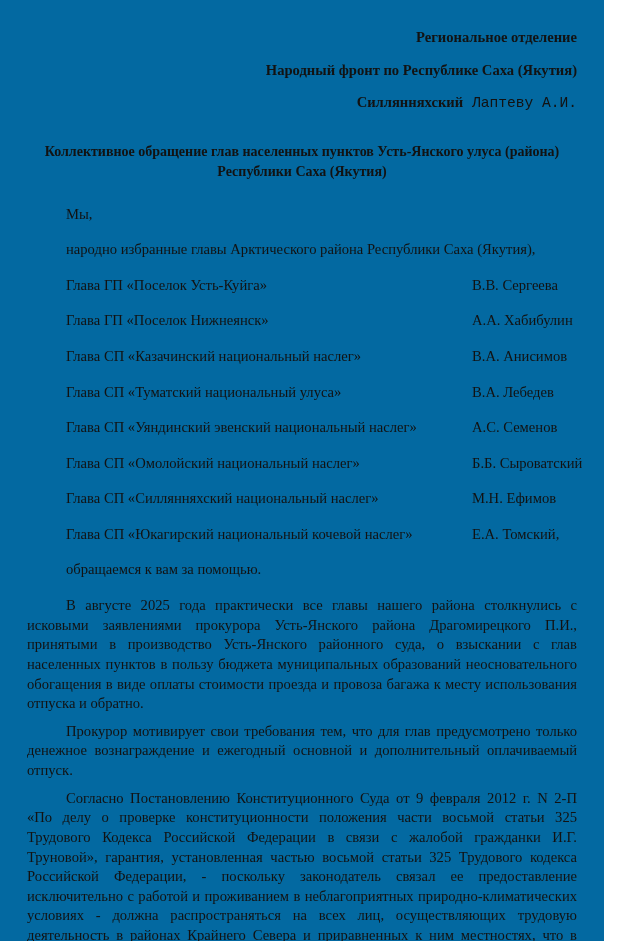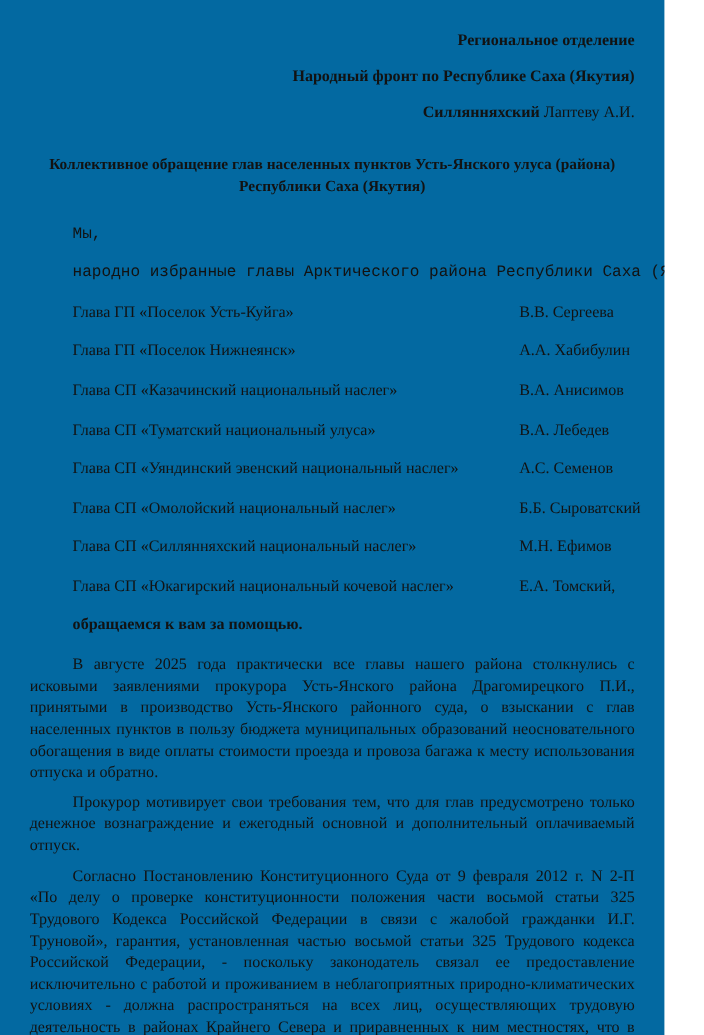--- a/index.html
+++ b/index.html
@@ -31,42 +31,41 @@
     font-size: 14.6px;
     line-height: 1.0;
     margin: 0 0 0 0;
   }
   .addressee .line {
     font-weight: bold;
     margin-bottom: 18px;
     white-space: nowrap;
   }
   .addressee .line:last-child { margin-bottom: 0; }
-  .addressee .reg { font-weight: normal; }
+  .addressee .reg { font-weight: normal; font-family: Liberation Mono, monospace; }
 
   
   .doc-title {
     text-align: center;
     font-weight: bold;
     font-size: 14px;
     line-height: 1.42;
     margin: 31px 14px 0 14px;
   }
 
   
   .intro {
     font-size: 14.6px;
     line-height: 1.0;
     margin: 25px 0 0 0;
     padding-left: 39px;
   }
   .intro .plain {
     margin-bottom: 21px;
     white-space: nowrap;
-    font-family: Liberation Mono, monospace;
   }
 
   
   .signatories {
     font-size: 14.6px;
     line-height: 1.0;
     margin: 0;
     padding-left: 39px;
   }
   .sig-row {
@@ -80,21 +79,21 @@
     font-weight: normal;
     white-space: nowrap;
   }
   .sig-name {
     font-weight: normal;
     white-space: nowrap;
   }
 
   .closing {
     font-size: 14.6px;
-    font-weight: bold;
+    font-weight: normal;
     line-height: 1.0;
     padding-left: 39px;
     margin: 0 0 0 0;
   }
 
   
   .body-copy {
     margin-top: 19px;
   }
   .para {

